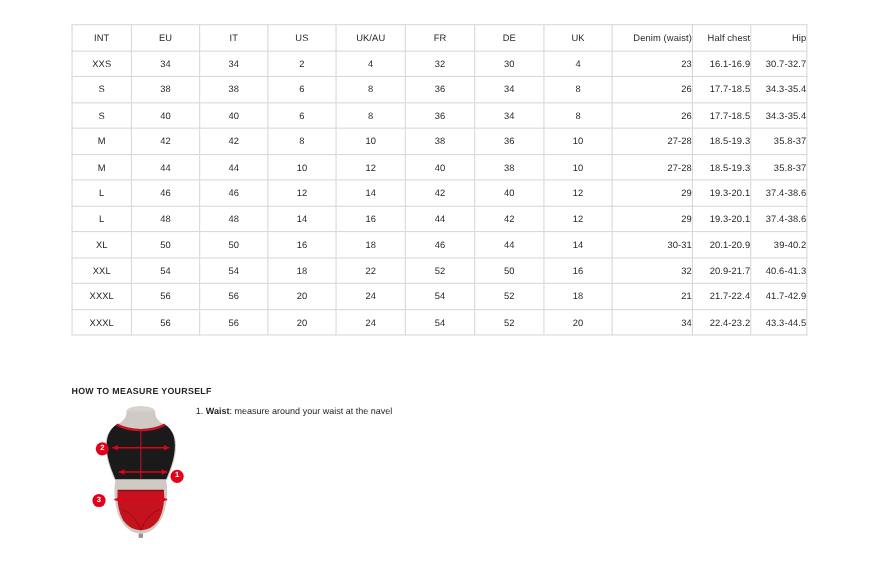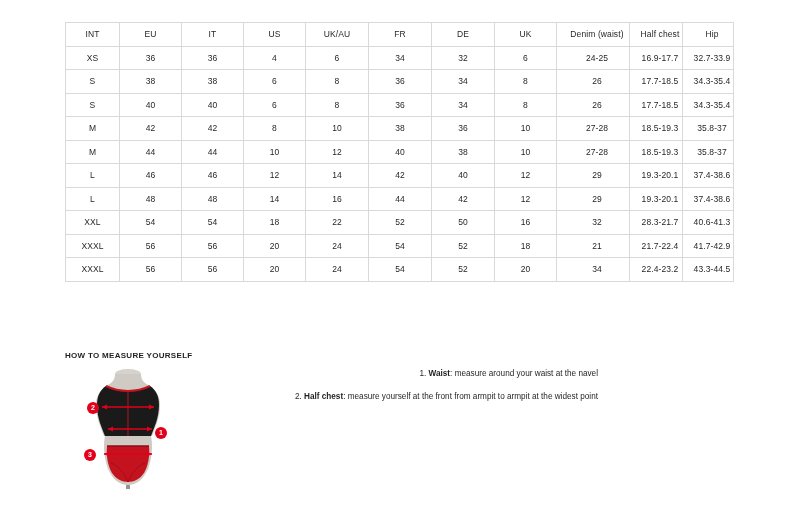--- a/index.html
+++ b/index.html
@@ -37,21 +37,21 @@
     text-align: center;
     vertical-align: middle;
     padding: 0;
     color: #231f20;
     letter-spacing: 0.1px;
   }
   table.size-table th {
     font-size: 8.5px;
   }
   table.size-table td.left-pad, table.size-table th.left-pad {
-    text-align: center;
+    text-align: right;
     padding-left: 8px;
   }
   col.c0 { width: 54px; }
   col.c1 { width: 62px; }
   col.c2 { width: 62px; }
   col.c3 { width: 62px; }
   col.c4 { width: 63px; }
   col.c5 { width: 63px; }
   col.c6 { width: 63px; }
   col.c7 { width: 62px; }
@@ -66,21 +66,20 @@
     font-size: 8px;
     font-weight: bold;
     letter-spacing: 0.3px;
     color: #231f20;
   }
   .instructions {
     position: absolute;
     left: 178px;
     top: 369px;
     width: 420px;
-    text-align: right;
   }
   .instructions .line {
     font-size: 8.2px;
     color: #231f20;
     margin-bottom: 13.5px;
     line-height: 1.2;
   }
   .instructions .line b {
     font-weight: bold;
   }
@@ -140,31 +139,31 @@
         <th>FR</th>
         <th>DE</th>
         <th>UK</th>
         <th class="left-pad">Denim (waist)</th>
         <th class="left-pad">Half chest</th>
         <th class="left-pad">Hip</th>
       </tr>
     </thead>
     <tbody>
       <tr>
-        <td>XS</td>
-        <td>36</td>
-        <td>36</td>
+        <td>XXS</td>
+        <td>34</td>
+        <td>34</td>
+        <td>2</td>
         <td>4</td>
-        <td>6</td>
-        <td>34</td>
         <td>32</td>
-        <td>6</td>
-        <td class="left-pad">24-25</td>
-        <td class="left-pad">16.9-17.7</td>
-        <td class="left-pad">32.7-33.9</td>
+        <td>30</td>
+        <td>4</td>
+        <td class="left-pad">23</td>
+        <td class="left-pad">16.1-16.9</td>
+        <td class="left-pad">30.7-32.7</td>
       </tr>
       <tr>
         <td>S</td>
         <td>38</td>
         <td>38</td>
         <td>6</td>
         <td>8</td>
         <td>36</td>
         <td>34</td>
         <td>8</td>
@@ -231,30 +230,43 @@
         <td>14</td>
         <td>16</td>
         <td>44</td>
         <td>42</td>
         <td>12</td>
         <td class="left-pad">29</td>
         <td class="left-pad">19.3-20.1</td>
         <td class="left-pad">37.4-38.6</td>
       </tr>
       <tr>
+        <td>XL</td>
+        <td>50</td>
+        <td>50</td>
+        <td>16</td>
+        <td>18</td>
+        <td>46</td>
+        <td>44</td>
+        <td>14</td>
+        <td class="left-pad">30-31</td>
+        <td class="left-pad">20.1-20.9</td>
+        <td class="left-pad">39-40.2</td>
+      </tr>
+      <tr>
         <td>XXL</td>
         <td>54</td>
         <td>54</td>
         <td>18</td>
         <td>22</td>
         <td>52</td>
         <td>50</td>
         <td>16</td>
         <td class="left-pad">32</td>
-        <td class="left-pad">28.3-21.7</td>
+        <td class="left-pad">20.9-21.7</td>
         <td class="left-pad">40.6-41.3</td>
       </tr>
       <tr>
         <td>XXXL</td>
         <td>56</td>
         <td>56</td>
         <td>20</td>
         <td>24</td>
         <td>54</td>
         <td>52</td>
@@ -316,19 +328,15 @@
     <div class="badge badge-1">1</div>
     <div class="badge badge-2">2</div>
     <div class="badge badge-3">3</div>
   </div>
 
   <div class="instructions">
     <div class="line">
       <span>1.</span>
       <b>Waist</b><span>: measure around your waist at the navel</span>
     </div>
-    <div class="line">
-      <span>2.</span>
-      <b>Half chest</b><span>: measure yourself at the front from armpit to armpit at the widest point</span>
-    </div>
   </div>
 
 </div>
 
 </body></html>

